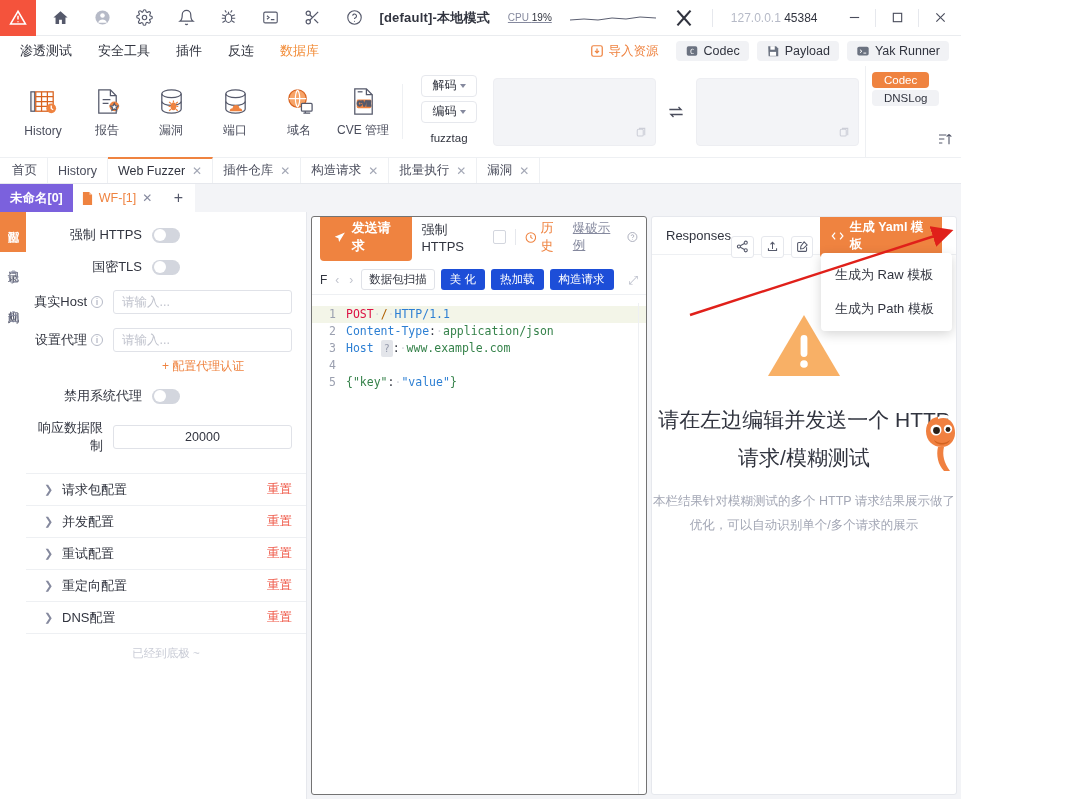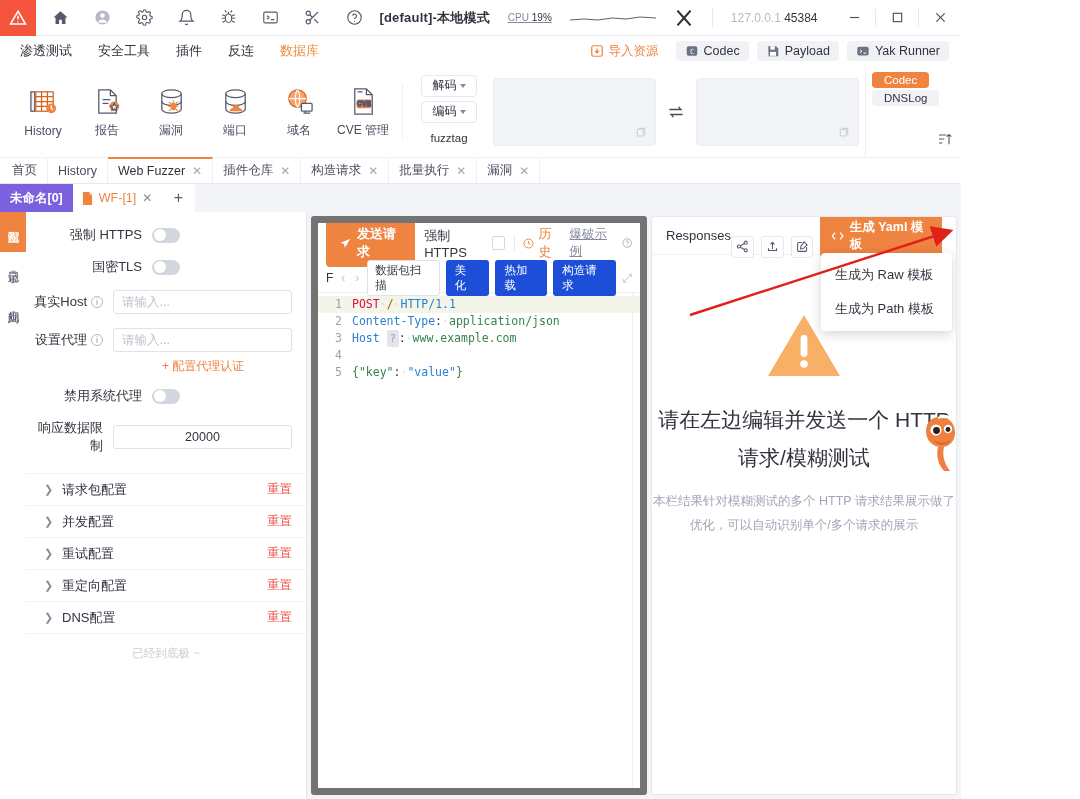--- a/index.html
+++ b/index.html
@@ -133,22 +133,22 @@
   .acc-list { border-top: 1px solid #eef0f3; }
   .acc-item { height: 32px; display: flex; align-items: center; padding: 0 14px 0 36px;
               border-bottom: 1px solid #eef0f3; font-size: 13px; color: #31343f; cursor: pointer;
               position: relative; }
   .acc-item .chev { position: absolute; left: 18px; color: #85899e; font-size: 11px; }
   .acc-item .reset { margin-left: auto; color: #ef5a4a; font-size: 12.5px; cursor: pointer; }
   .acc-end { text-align: center; font-size: 11.5px; color: #c9ccd6; padding: 12px 0; }
 
   
   .centerpanel { width: 336px; flex: 0 0 336px; background: #fff; margin: 4px 0 4px 4px;
-                 border: 7px solid #737373; border-radius: 3px; display: flex;
-                 flex-direction: column; overflow: hidden; }
+                 border: 1px solid #737373; border-radius: 3px; display: flex;
+                 flex-direction: column; overflow: hidden; gap: 8px; }
   .req-head { height: 40px; display: flex; align-items: center; padding: 0 8px; gap: 9px; }
   .send-btn { background: #ef8340; color: #fff; font-size: 13px; font-weight: bold; border-radius: 4px;
               padding: 6px 14px; display: flex; align-items: center; gap: 6px; cursor: pointer; }
   .send-btn svg { width: 13px; height: 13px; }
   .https-lbl { font-size: 13px; color: #31343f; display: flex; align-items: center; gap: 7px;
                cursor: pointer; }
   .chkbox { width: 14px; height: 14px; border: 1px solid #d3d6de; border-radius: 2px; background: #fff; }
   .hdiv { width: 1px; height: 16px; background: #e6e8ed; }
   .hist-lnk { font-size: 13px; color: #ef8340; display: flex; align-items: center; gap: 4px;
               cursor: pointer; }

